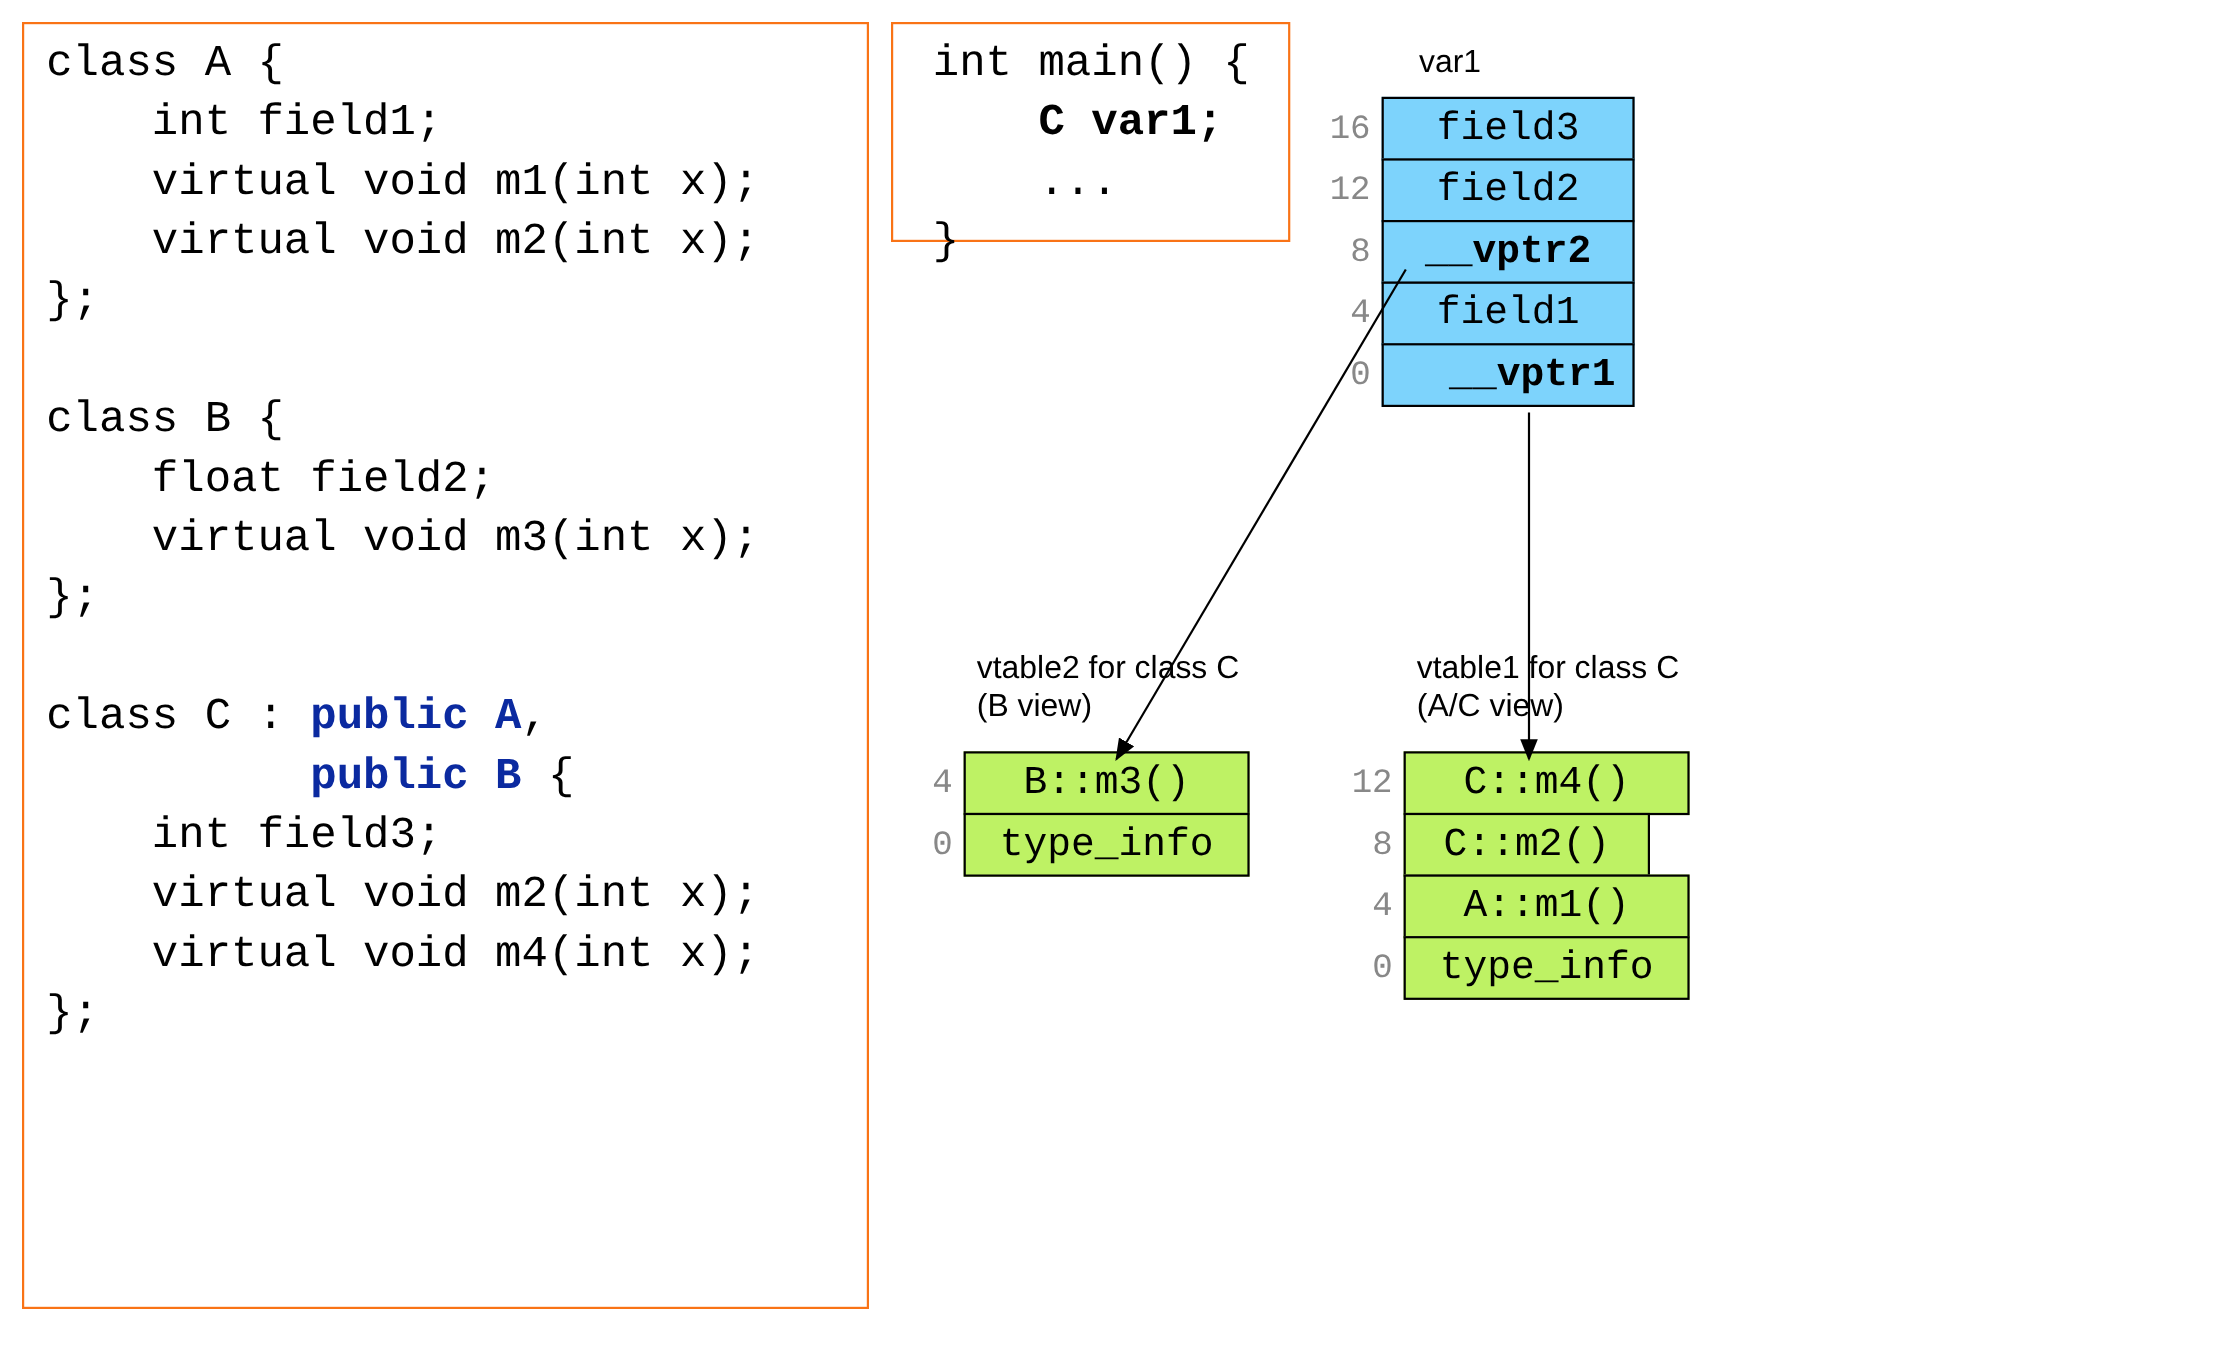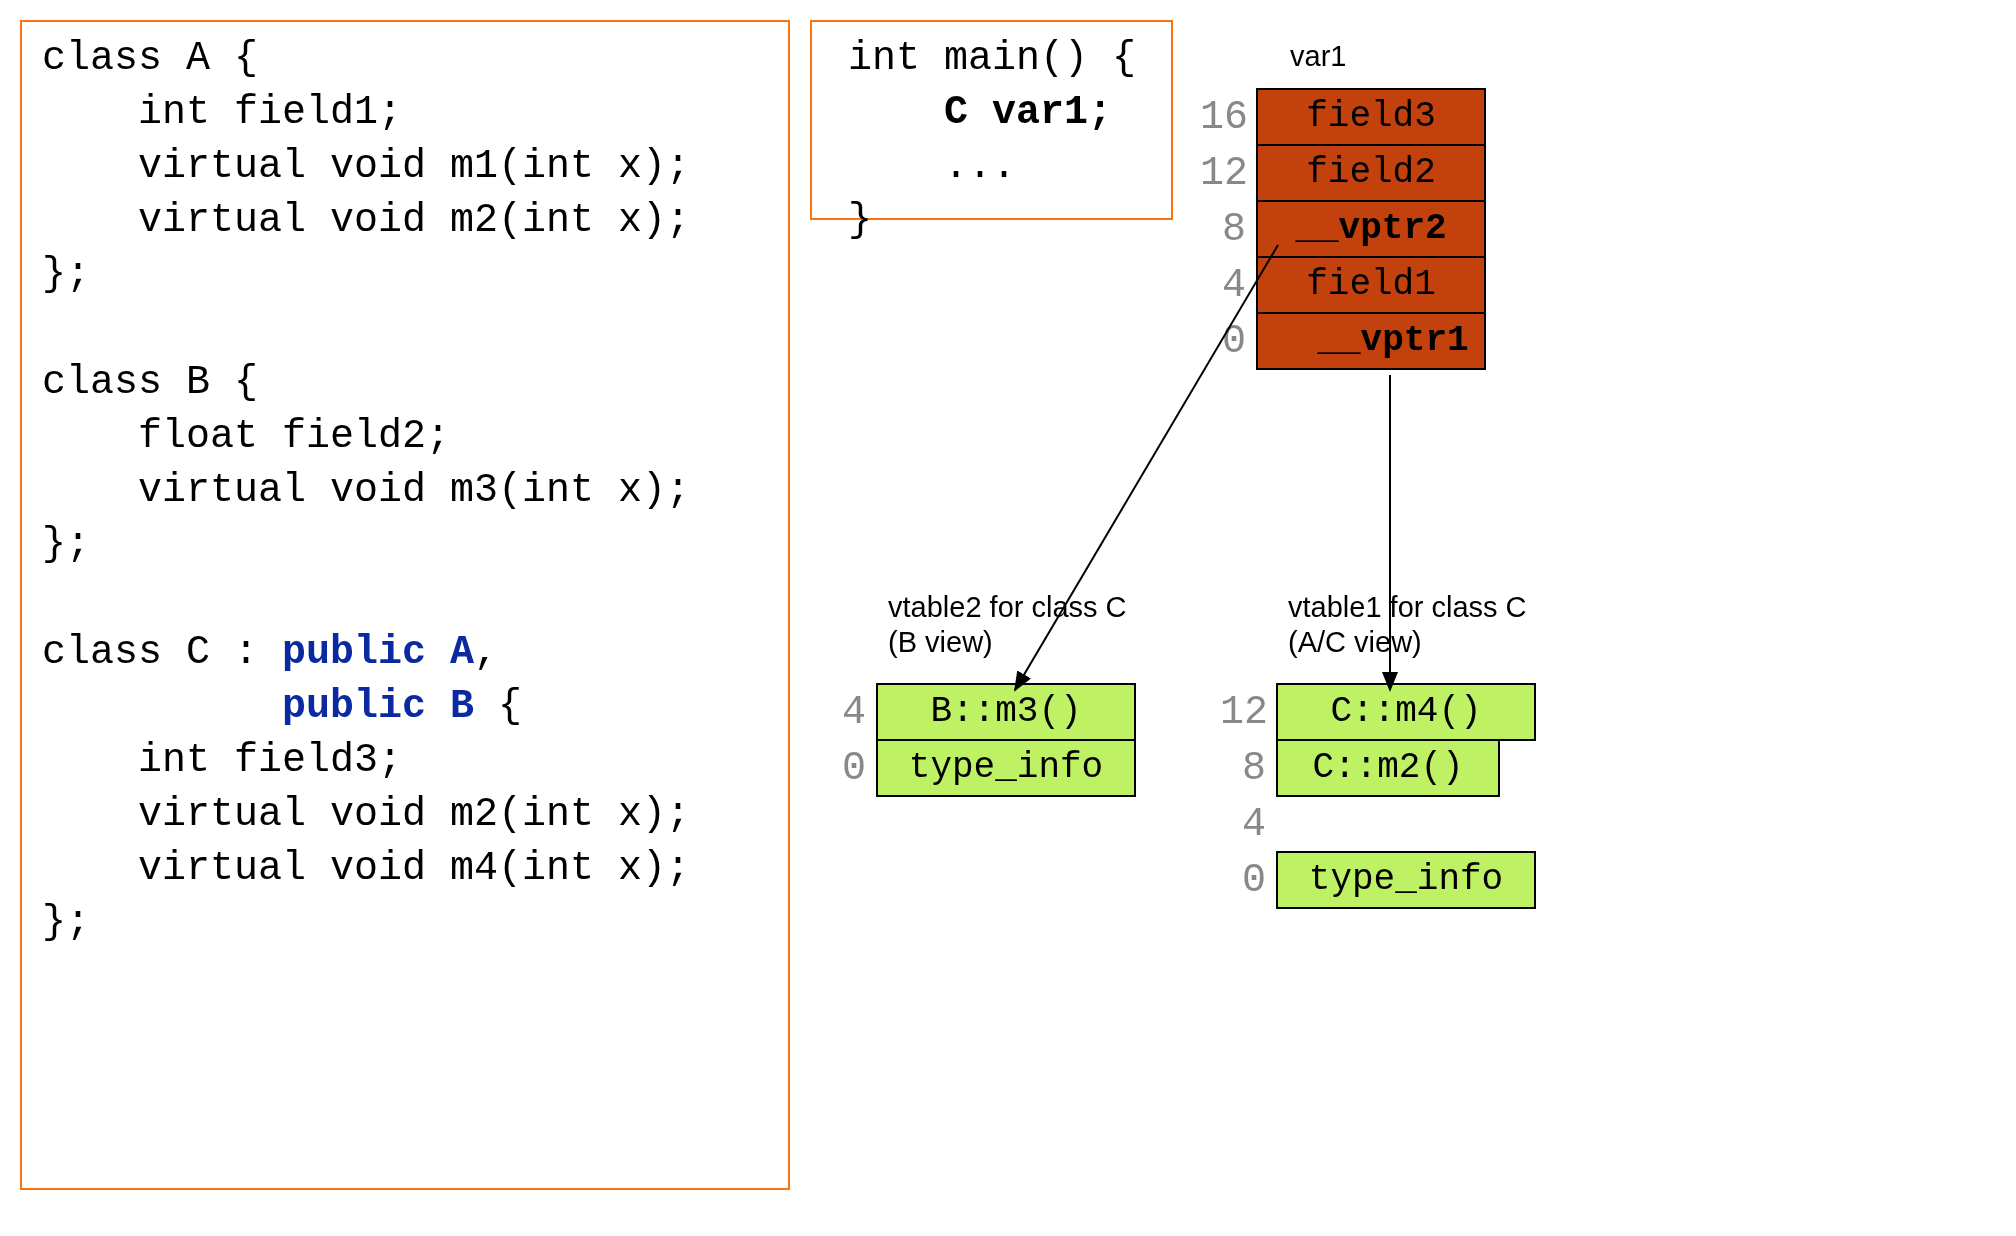--- a/index.html
+++ b/index.html
@@ -48,32 +48,32 @@
   .memcell {
     border: 2px solid #000;
     text-align: center;
     font-family: Consolas, "Courier New", monospace;
     font-size: 36px;
     height: 58px;
     line-height: 54px;
     margin-top: -2px;
   }
   .memcell.strong { font-weight: bold; }
-  .bluecell { background: #c2410c; }
+  .bluecell { background: #7dd3fc; }
   .yellowcell { background: #bef264; }
 
   .stackbox {
     position: absolute;
   }
   .offs {
     width: 56px;
     text-align: right;
     color: #888;
     font-family: Consolas, "Courier New", monospace;
-    font-size: 40px;
+    font-size: 31px;
     padding-right: 10px;
     height: 56px;
     line-height: 56px;
   }
   svg.arrows {
     position: absolute;
     left: 0; top: 0;
     width: 1976px; height: 1196px;
     pointer-events: none;
   }
@@ -137,20 +137,21 @@
       <div style="display: flex;">
         <div class="offs">12</div>
         <div class="memcell yellowcell" style="width: 260px;">C::m4()</div>
       </div>
       <div style="display: flex;">
         <div class="offs">8</div>
         <div class="memcell yellowcell" style="width: 224px;">C::m2()</div>
       </div>
       <div style="display: flex;">
         <div class="offs">4</div>
+        <div class="memcell yellowcell" style="width: 260px;">A::m1()</div>
       </div>
       <div style="display: flex;">
         <div class="offs">0</div>
         <div class="memcell yellowcell" style="width: 260px;">type_info</div>
       </div>
     </div>
 
   <svg class="arrows">
     <defs>
       <marker id="arrowhead" markerWidth="10" markerHeight="8" refX="9" refY="4" orient="auto">

